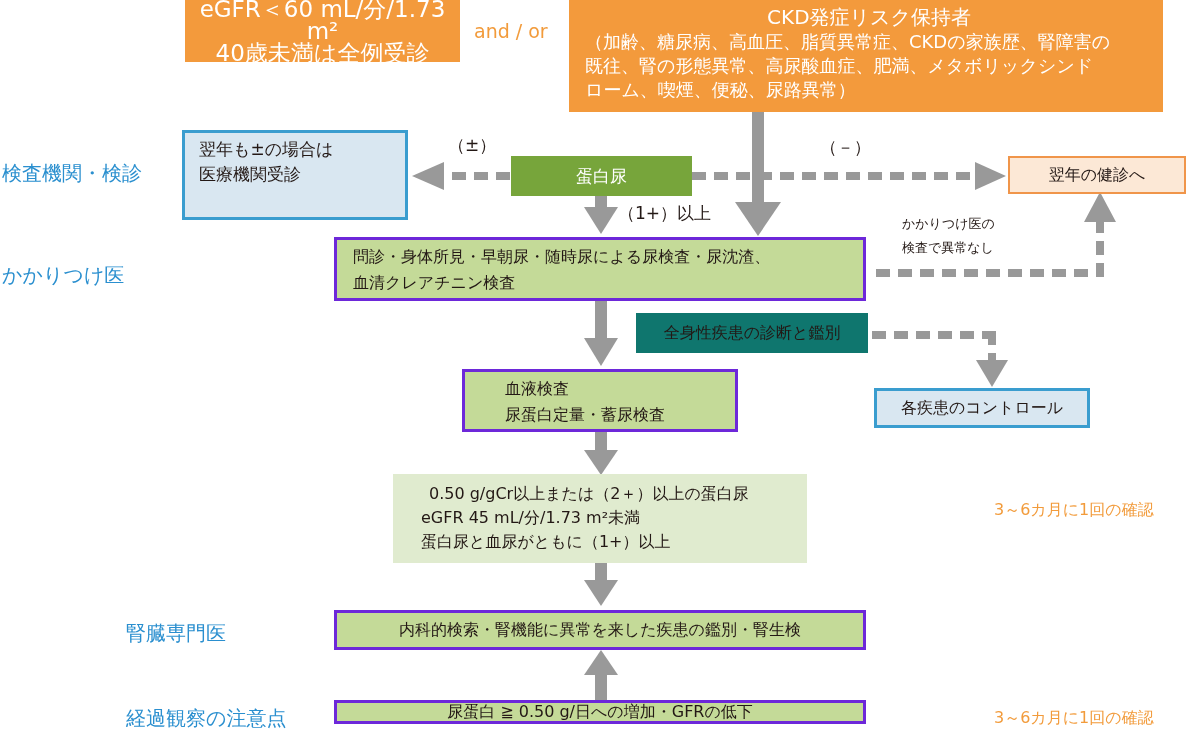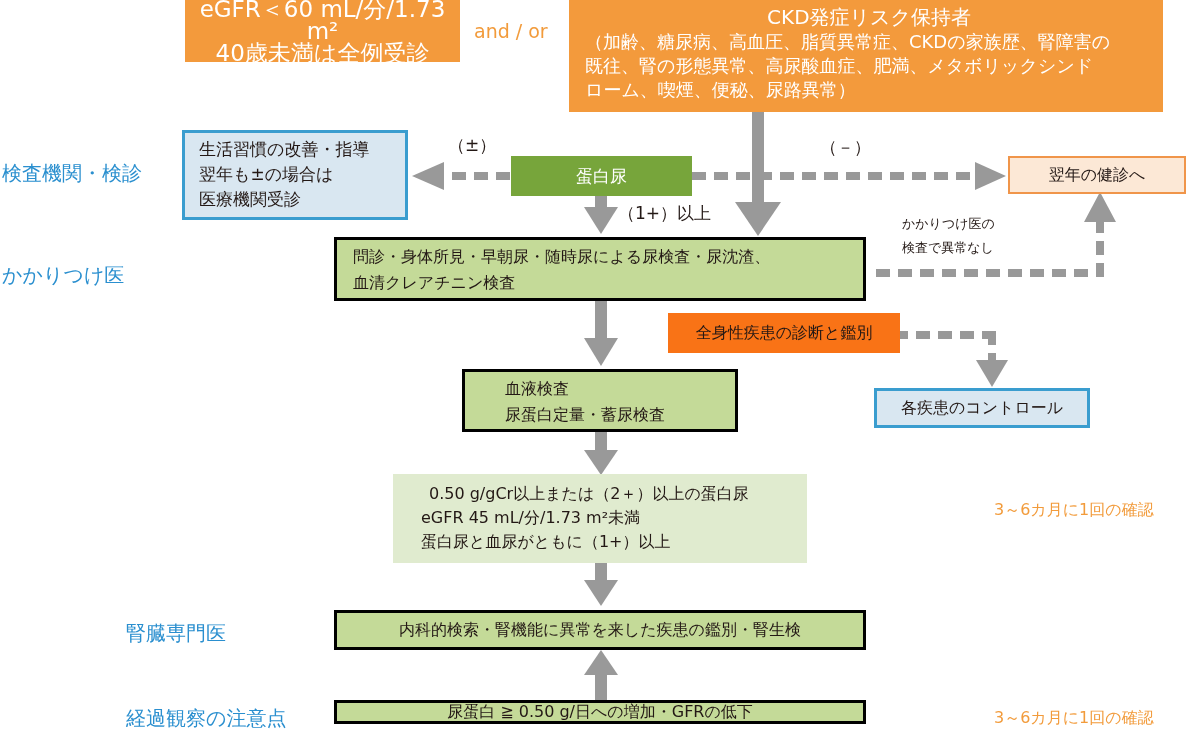--- a/index.html
+++ b/index.html
@@ -1,25 +1,25 @@
 <!DOCTYPE html>
 <html><head>
 <meta charset="utf-8">
 <style>
   html, body { margin:0; padding:0; background:#ffffff; }
   body { width:1188px; height:738px; position:relative; overflow:hidden;
          font-family:"DejaVu Sans","Liberation Sans",sans-serif; color:#231815; }
   .abs { position:absolute; box-sizing:border-box; }
   .orange { background:#f39a3c; color:#ffffff; }
   .green-dark { background:#77a53b; color:#ffffff; }
-  .green-box { background:#c4da98; border:3px solid #000000; color:#231815; }
+  .green-box { background:#c4da98; border:3px solid #6d28d9; color:#231815; }
   .green-light { background:#e0ebcf; color:#231815; }
   .blue-box { background:#d9e7f1; border:3px solid #3a9dcf; color:#231815; }
   .peach-box { background:#fce8d6; border:2px solid #f0954a; color:#231815; }
-  .peach-flat { background:#f97316; color:#231815;margin-left:32px; }
+  .peach-flat { background:#0f766e; color:#231815; }
   .side-label { color:#2a8fcf; font-size:20px; white-space:nowrap; }
   .orange-text { color:#f29b3b; font-size:16px; white-space:nowrap; }
   .center { display:flex; align-items:center; justify-content:center; text-align:center; }
   svg.lines { position:absolute; left:0; top:0; }
   .lbl { font-size:17px; white-space:nowrap; color:#231815; }
 </style>
 </head>
 <body>
 
 <svg class="lines" width="1188" height="738">
@@ -92,21 +92,20 @@
   <div style="white-space:nowrap;">既往、腎の形態異常、高尿酸血症、肥満、メタボリックシンド</div>
   <div style="white-space:nowrap;">ローム、喫煙、便秘、尿路異常）</div>
 </div>
 
 <div class="abs side-label" style="left:2px;top:160px;">検査機関・検診</div>
 <div class="abs side-label" style="left:2px;top:262px;">かかりつけ医</div>
 <div class="abs side-label" style="left:126px;top:620px;">腎臓専門医</div>
 <div class="abs side-label" style="left:126px;top:705px;">経過観察の注意点</div>
 
 <div class="abs blue-box" style="left:182px;top:130px;width:226px;height:90px;padding:4px 0 0 14px;font-size:17px;line-height:25px;">
-  <div style="white-space:nowrap;">生活習慣の改善・指導</div>
   <div style="white-space:nowrap;">翌年も±の場合は</div>
   <div style="white-space:nowrap;">医療機関受診</div>
 </div>
 
 <div class="abs lbl" style="left:448px;top:134px;">（±）</div>
 
 <div class="abs green-dark center" style="left:511px;top:156px;width:181px;height:40px;font-size:17px;">
   <span>蛋白尿</span>
 </div>
 

